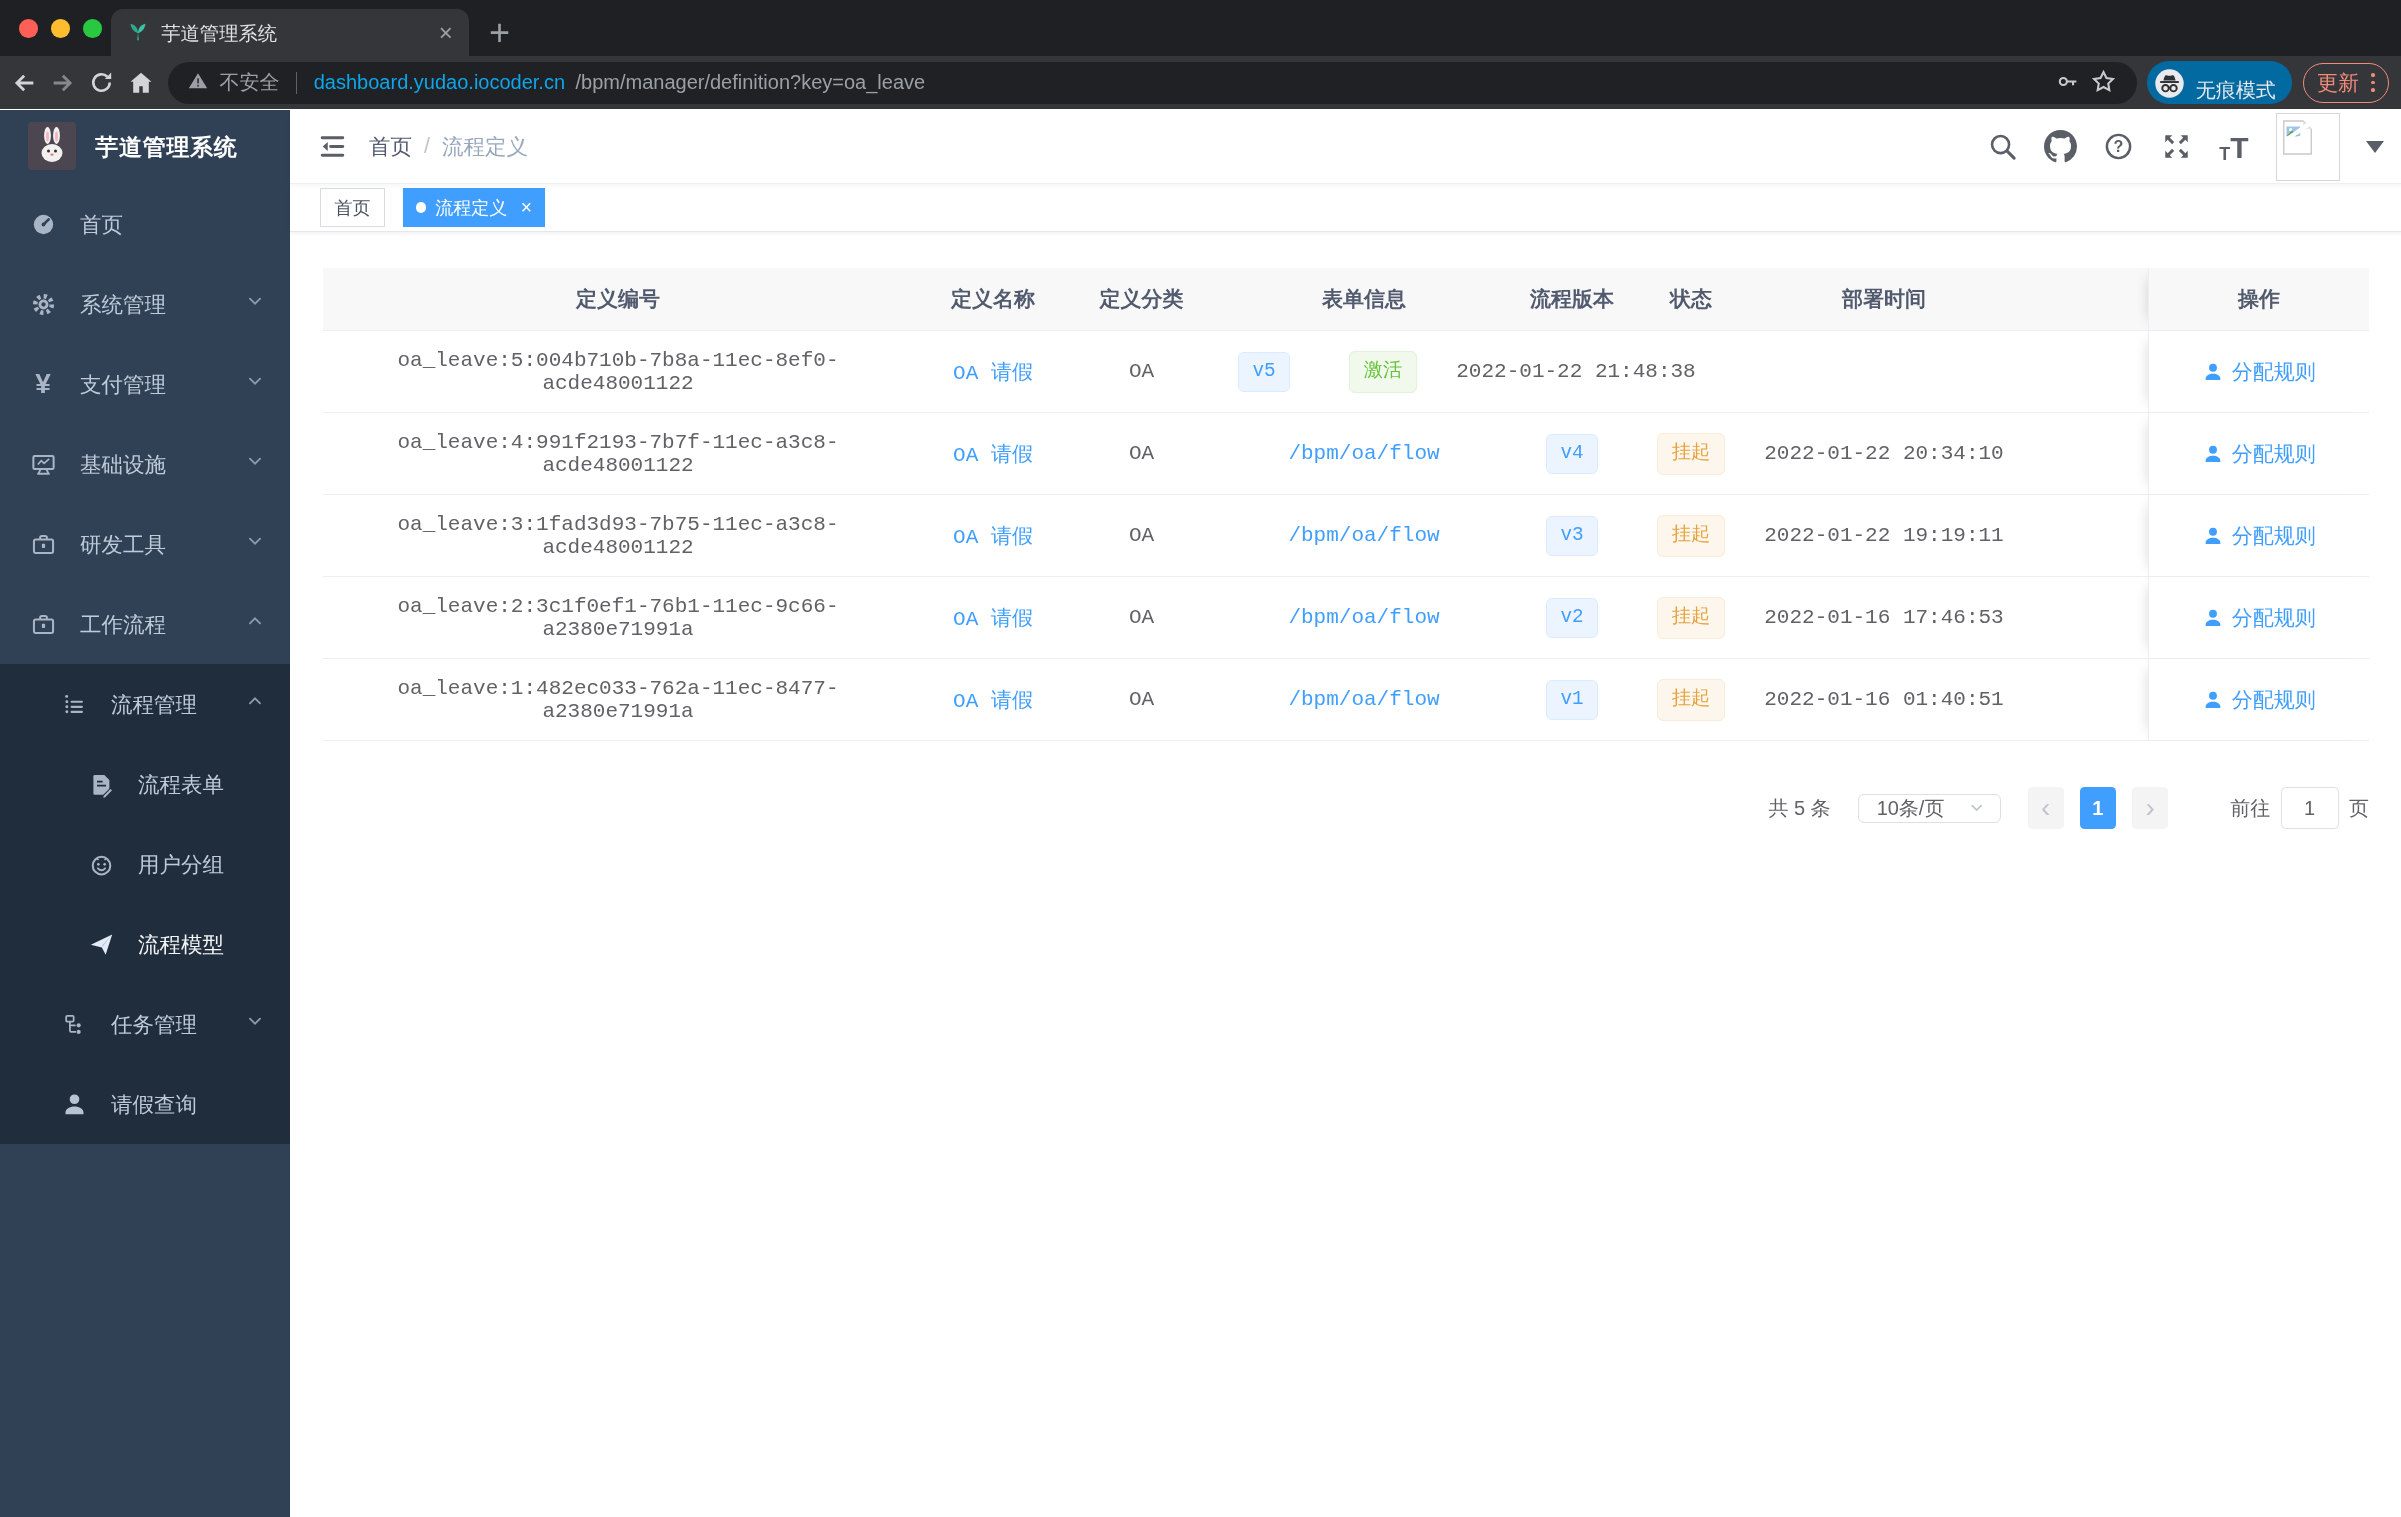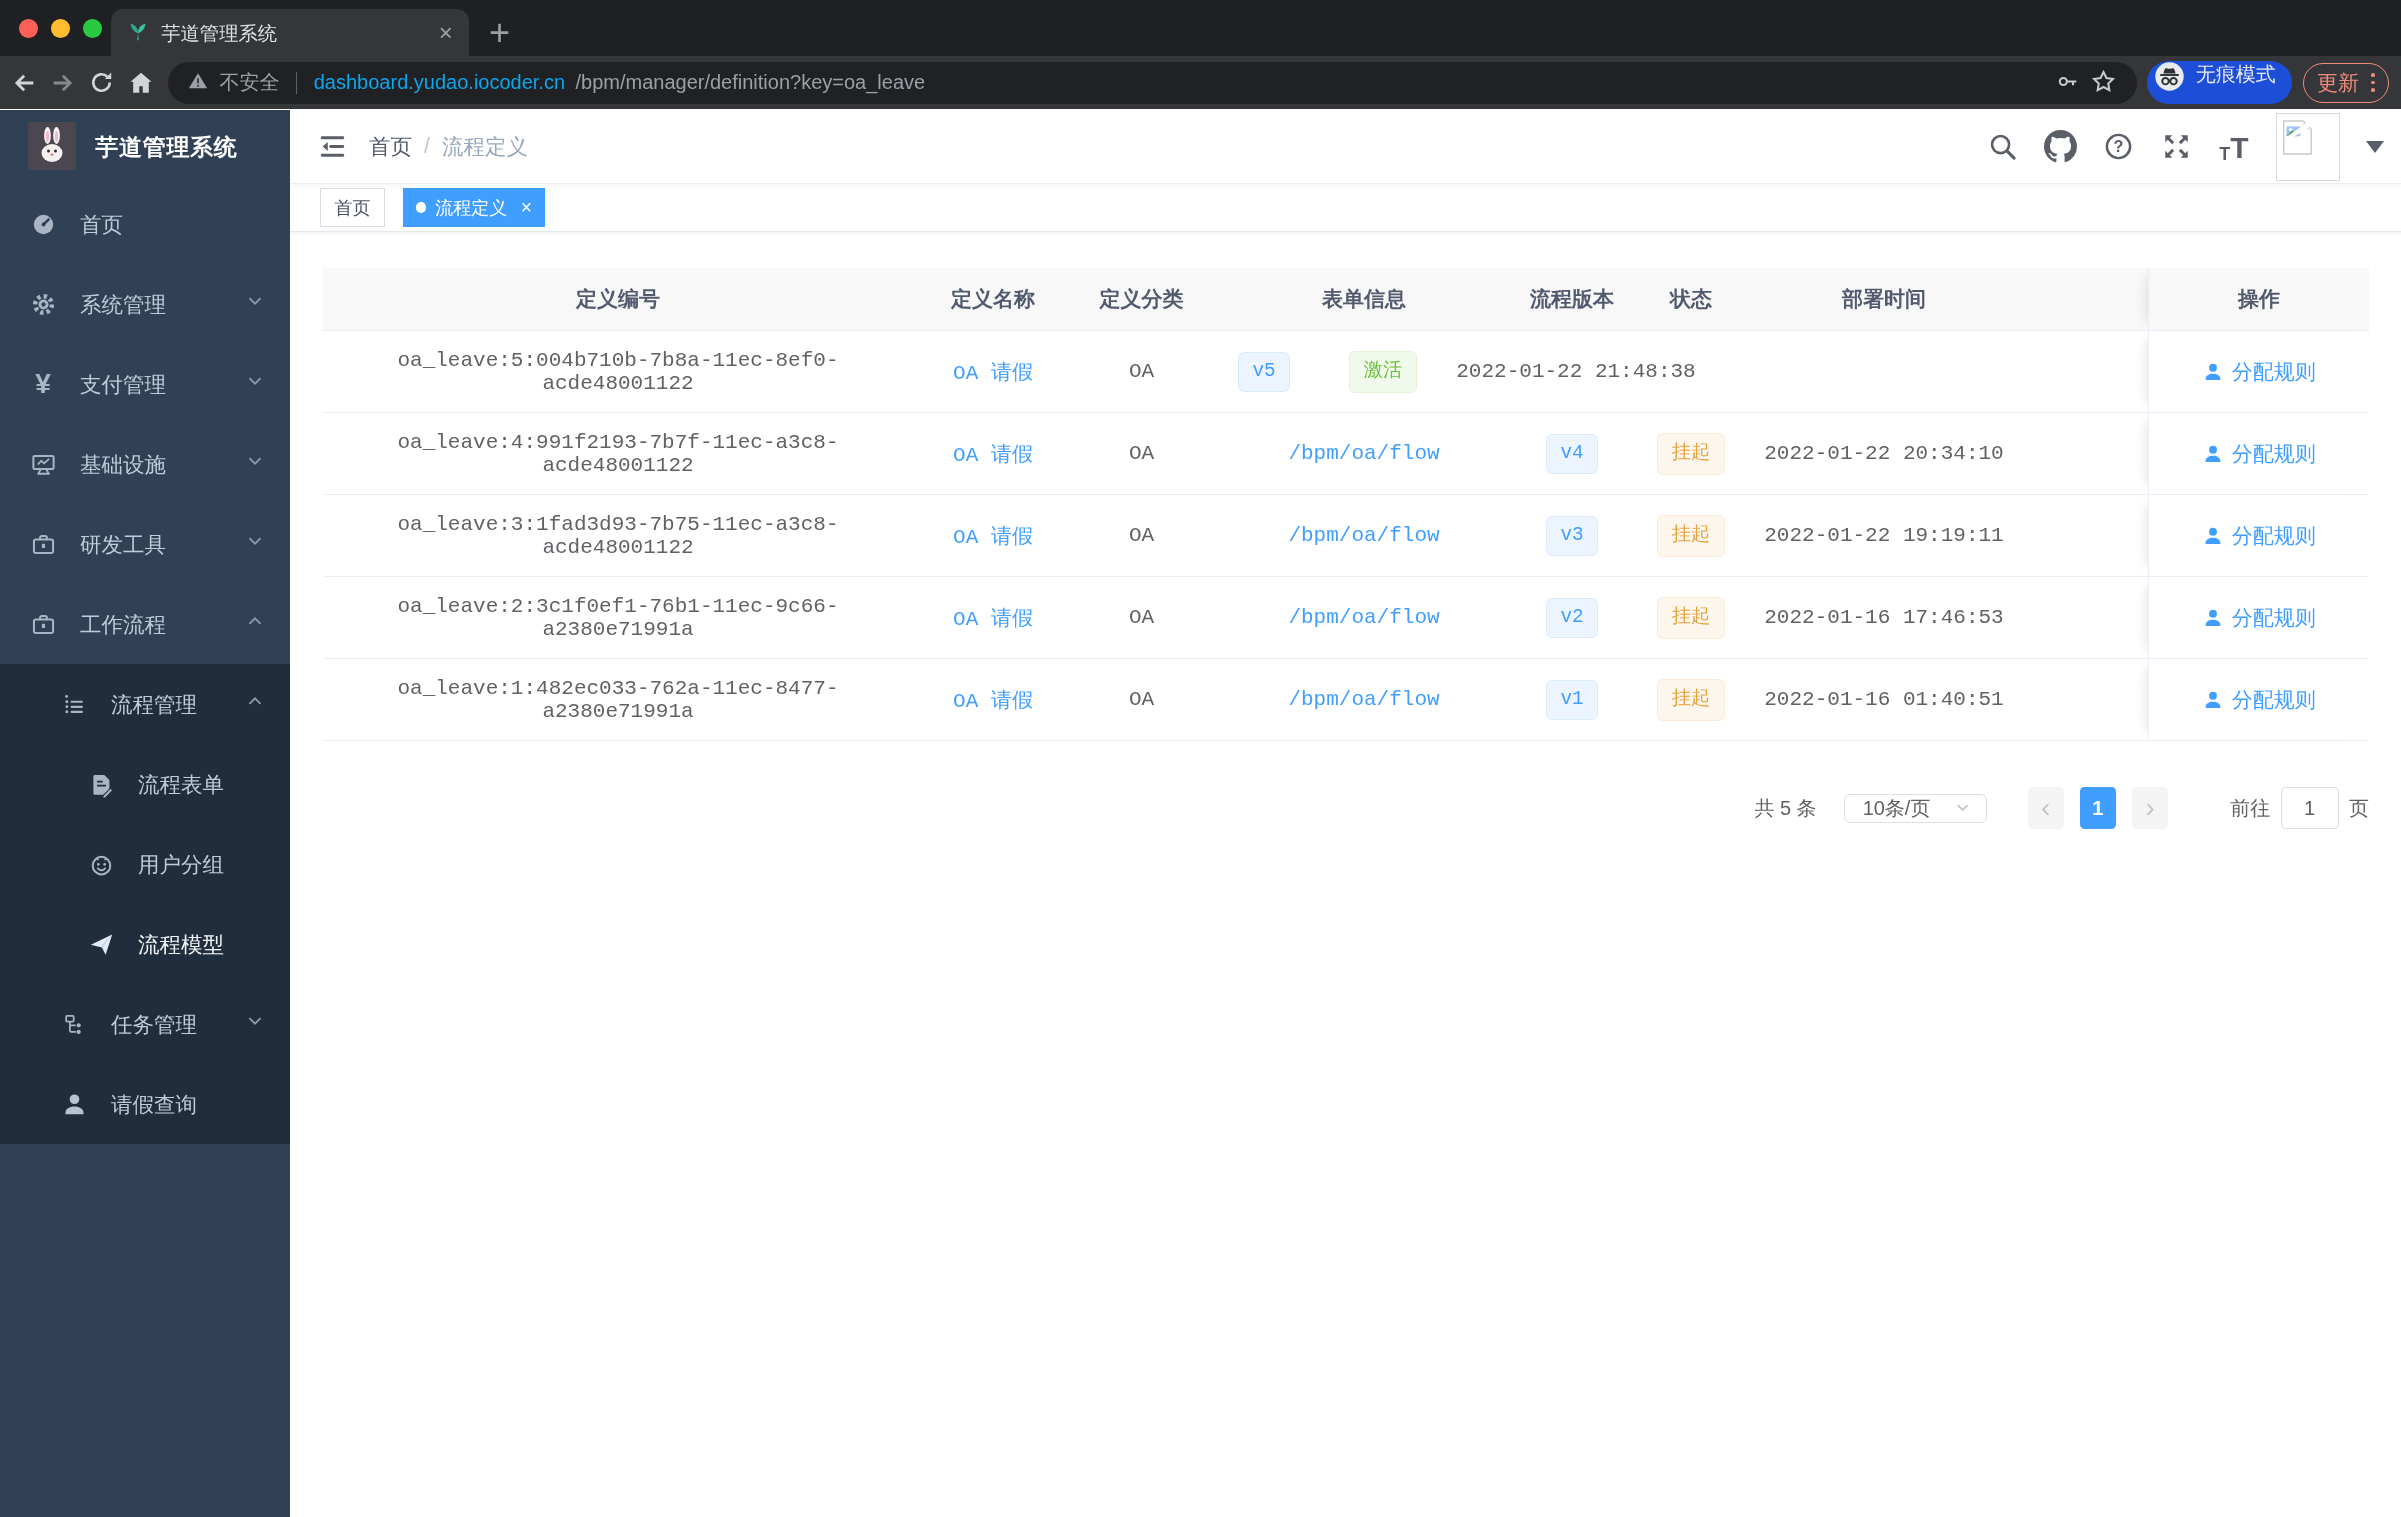--- a/index.html
+++ b/index.html
@@ -20,21 +20,21 @@
     display:flex; align-items:center; padding:0 12px 0 7.4px; gap:10.4px; }
   .navbtns { display:flex; align-items:center; gap:6px; }
   .navbtn { width:33px; height:33px; display:flex; align-items:center; justify-content:center; border-radius:50%; }
   .urlbar { flex:1; height:42px; background:#202124; border-radius:21px; display:flex;
     align-items:center; padding:0 19.3px; gap:10.4px; }
   .notsecure { color:#9aa0a6; font-size:20px; }
   .url-div { width:1.5px; height:22px; background:#5f6368; margin:0 6px; }
   .url-domain { color:#0ea5e9; font-size:20px; }
   .url-path { color:#9aa0a6; font-size:20px; }
   .url-spacer { flex:1; }
-  .chip-incog { height:43px; background:#1d4ed8; border-radius:21.5px; display:flex; align-items:flex-start;
+  .chip-incog { height:43px; background:#0369a1; border-radius:21.5px; display:flex; align-items:flex-end;
     padding:0 16.3px 0 7.4px; gap:10.4px; color:#e8eaed; font-size:20px; white-space:nowrap; }
   .update-pill { height:40px; border:1.5px solid #f08b7b; border-radius:20px; display:flex; align-items:center;
     padding:0 13.4px; gap:12px; color:#f08b7b; font-size:21px; white-space:nowrap; }
   .update-dots { display:flex; flex-direction:column; gap:3.7px; }
   .update-dots i { width:3.7px; height:3.7px; border-radius:50%; background:#f08b7b; }
 
   
   .app { position:absolute; left:0; top:110px; width:2401px; height:1408px; background:#fff; }
 
   
@@ -98,21 +98,21 @@
     height:40px; line-height:37px; padding:0 13.4px; font-size:19.3px; }
   .st-badge { border-radius:6px; height:42px; line-height:39px; padding:0 13.4px; font-size:19.3px; }
   .st-success { background:#f0f9eb; border:1.5px solid #e1f3d8; color:#67c23a; }
   .st-warning { background:#fdf6ec; border:1.5px solid #faecd8; color:#e6a23c; }
   .op-link { display:flex; align-items:center; gap:7.4px; color:#409eff; font-size:21px; }
 
   
   .pager { margin-top:46px; display:flex; align-items:center; justify-content:flex-end; font-size:20px; color:#606266; }
   .pg-total { margin-right:27px; }
   .pg-select { width:143px; height:29px; border:1.5px solid #dcdfe6; border-radius:6px; display:flex;
-    align-items:center; padding:0 13.4px 0 18px; color:#606266; margin-right:41px; }
+    align-items:center; padding:0 13.4px 0 18px; color:#606266; margin-right:27px; }
   .pg-select .val { flex:1; }
   .pg-btn { width:36px; height:42px; background:#f4f4f5; border-radius:4.5px; display:flex; align-items:center;
     justify-content:center; color:#c0c4cc; font-size:28px; line-height:1; }
   .pg-page { width:36px; height:42px; background:#409eff; border-radius:4.5px; color:#fff; display:flex;
     align-items:center; justify-content:center; font-size:20px; font-weight:700; margin:0 16.3px; }
   .pg-next { margin-right:62px; }
   .goto-input { width:58px; height:42px; border:1.5px solid #dcdfe6; border-radius:4.5px; text-align:center;
     font-size:20px; color:#606266; margin:0 10.4px; font-family:inherit; outline:none; }
 </style>
 </head>

